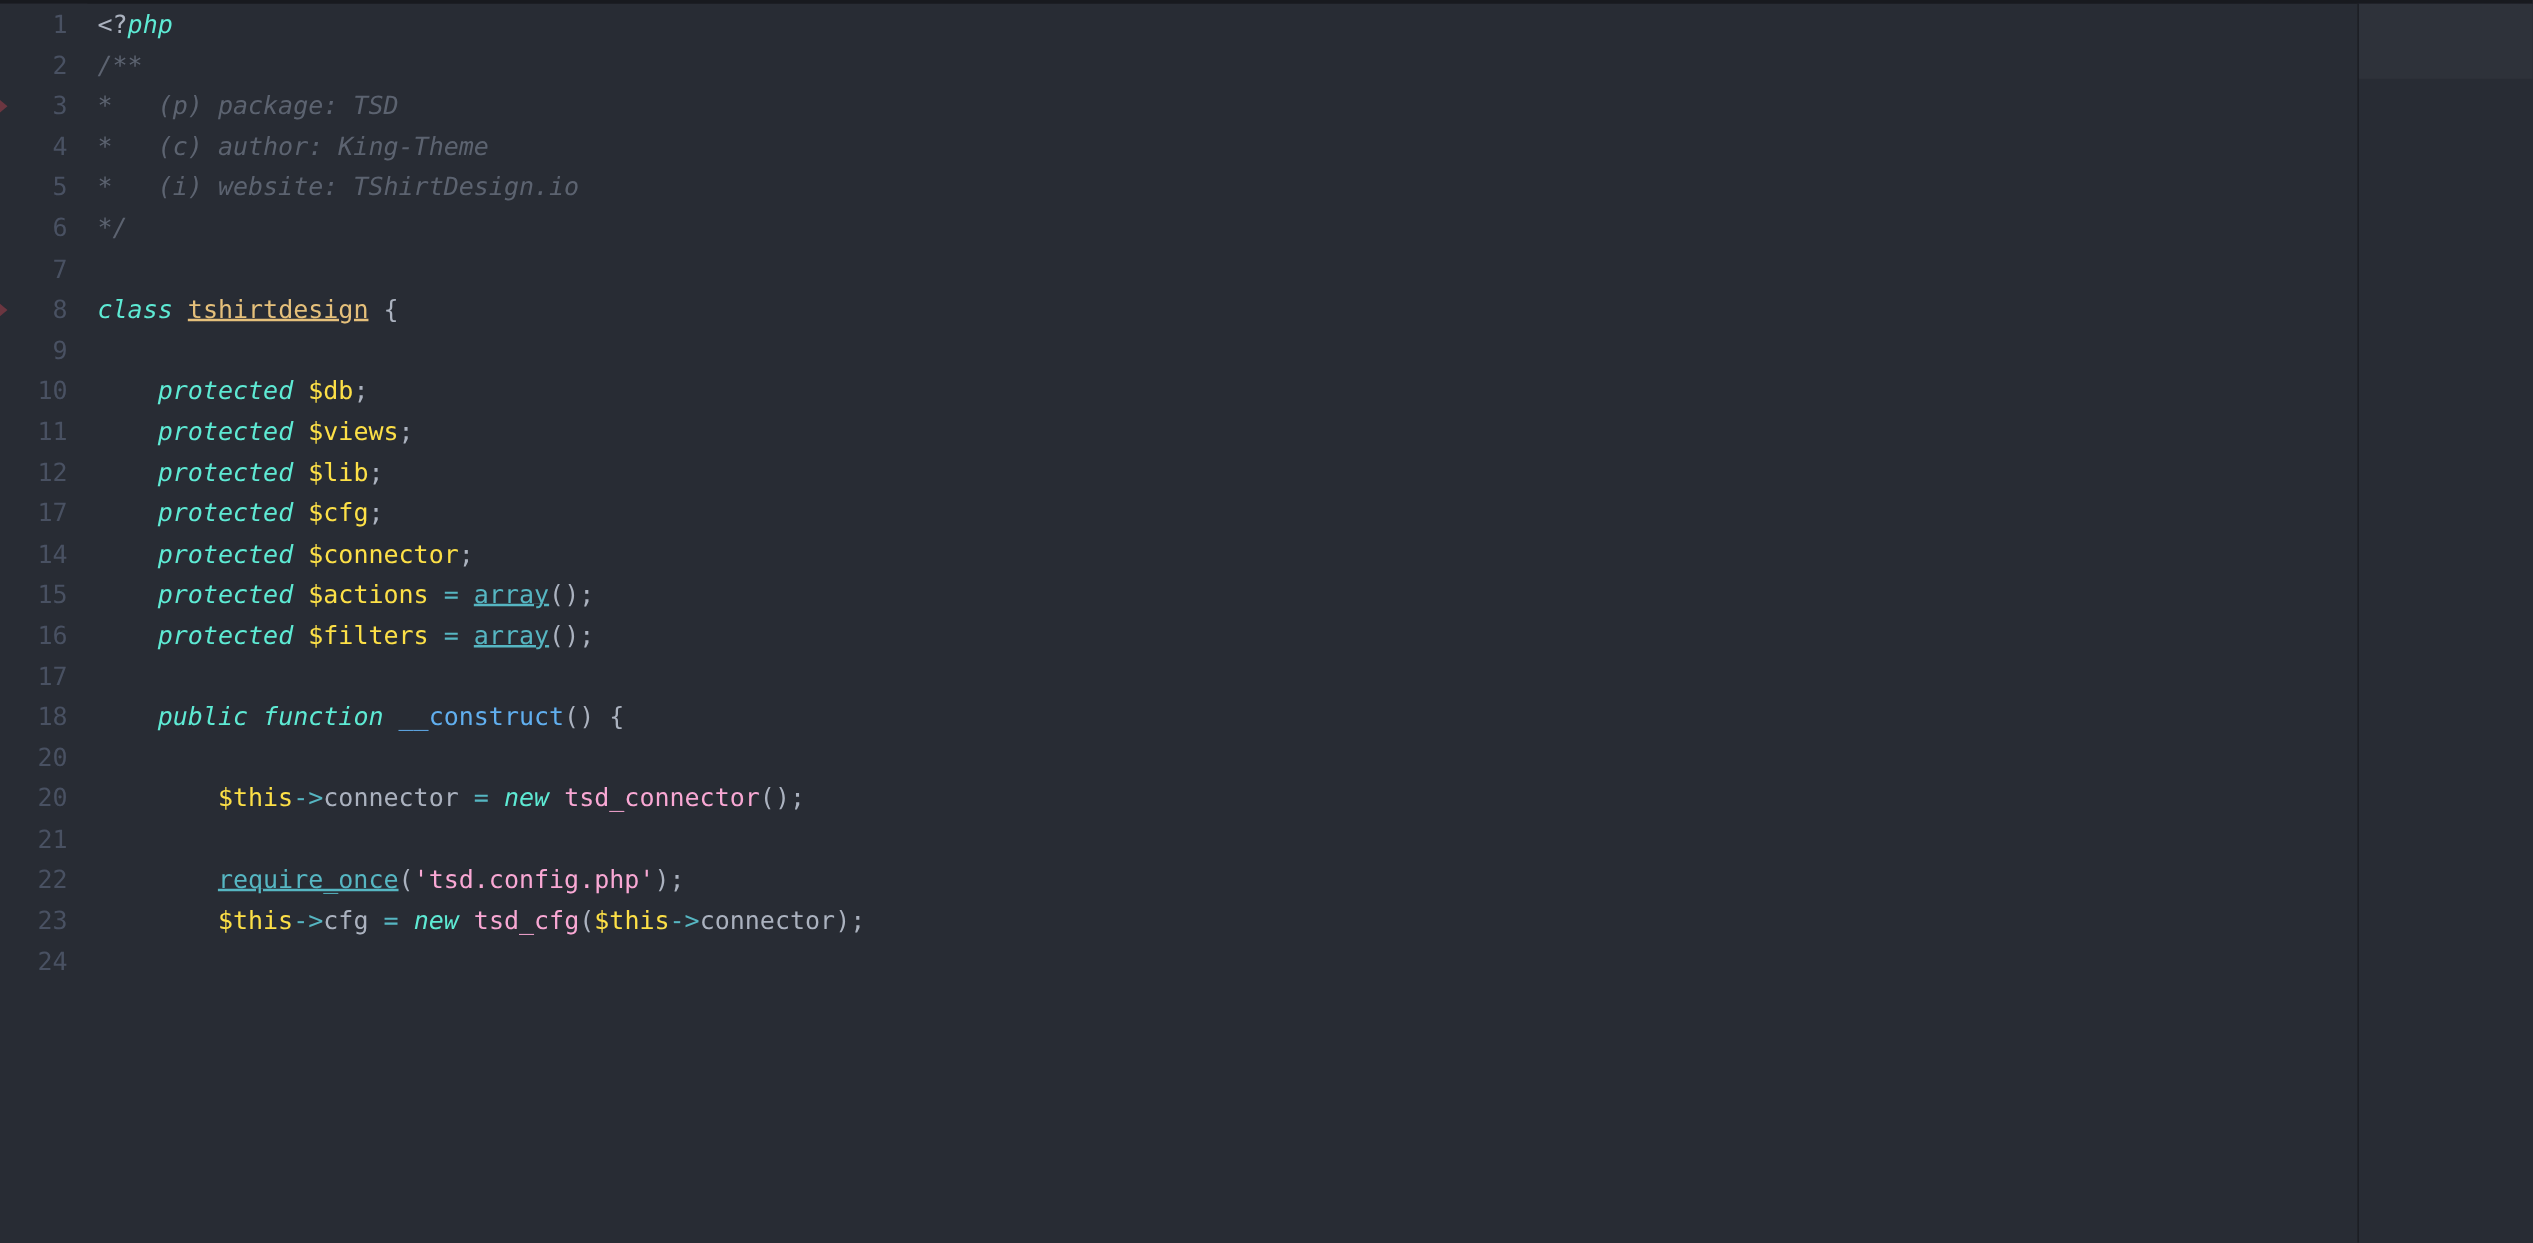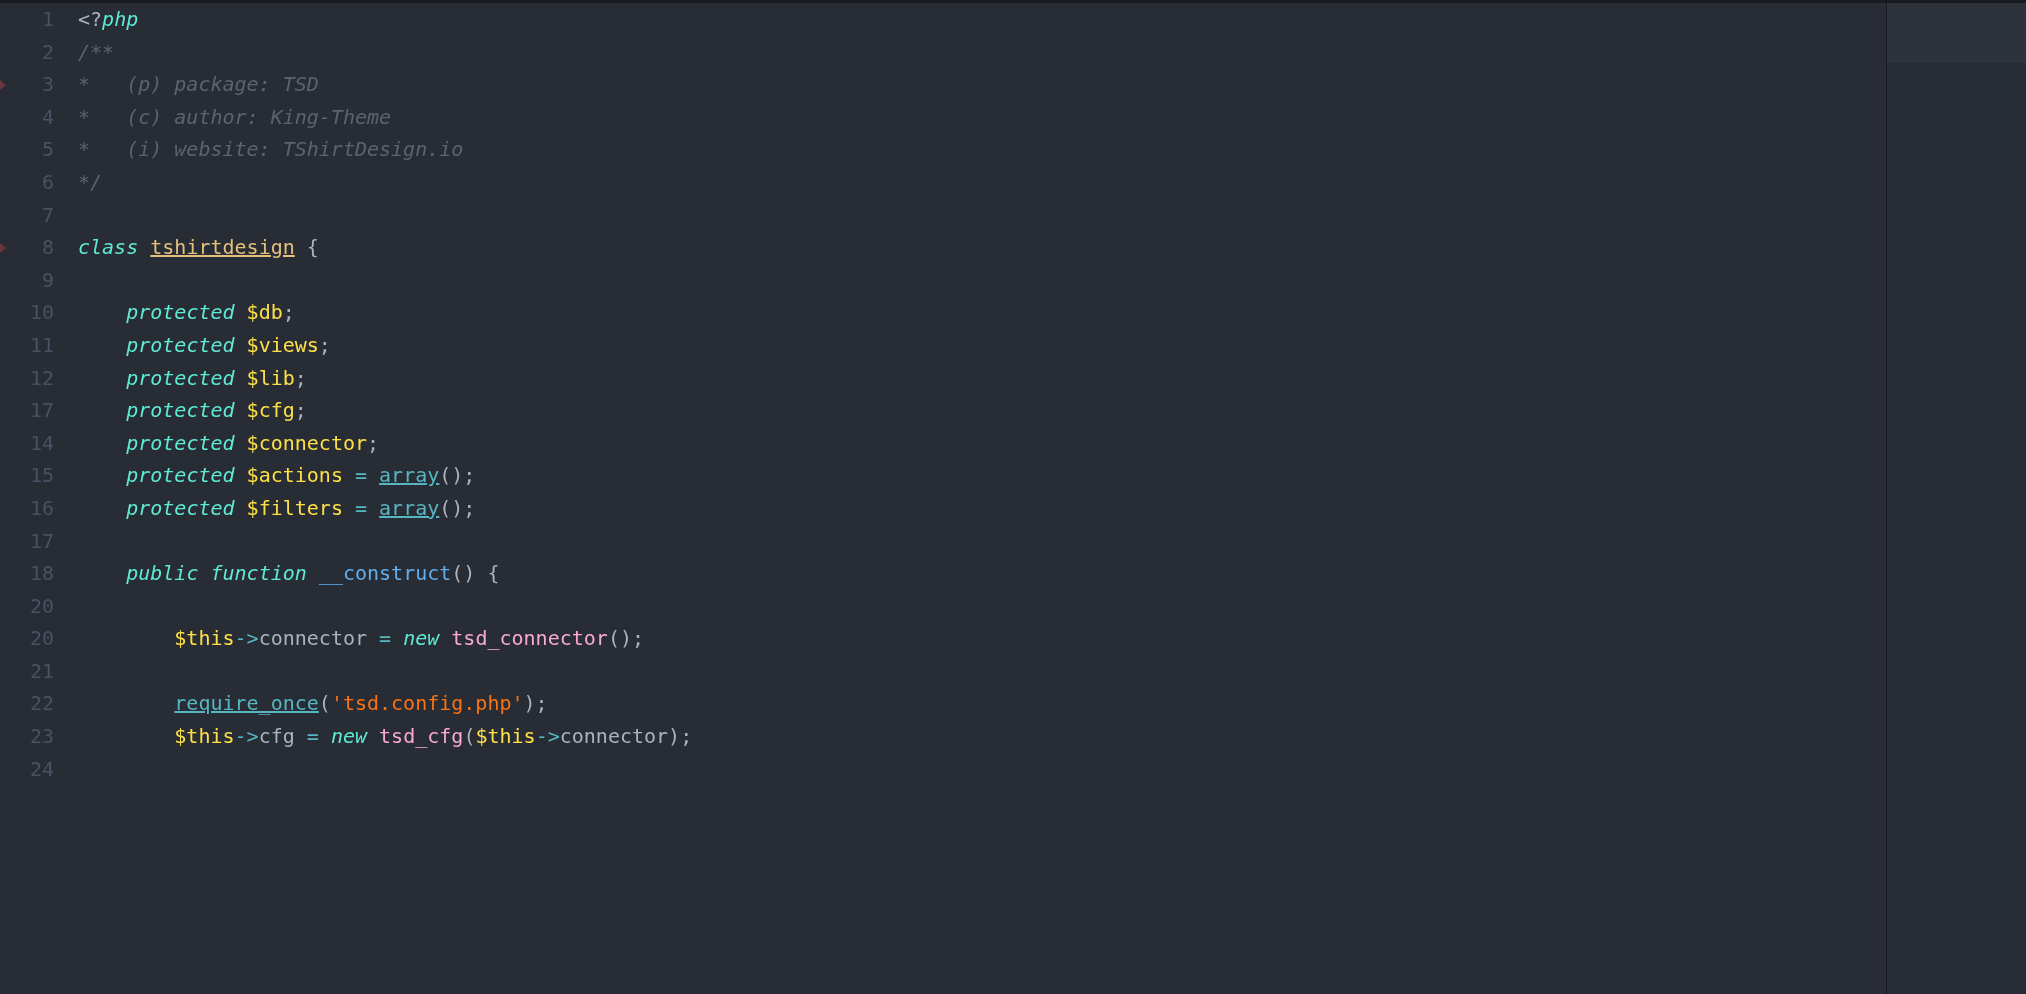--- a/index.html
+++ b/index.html
@@ -94,21 +94,21 @@
     background: rgba(255,255,255,0.03);
   }
 
   
   .tok-comment { color: #5c6370; font-style: italic; }
   .tok-keyword { color: #5eead4; font-style: italic; }
   .tok-class { color: #e5c07b; text-decoration: underline; }
   .tok-class-plain { color: #f9a8d4; }
   .tok-var { color: #fde047; }
   .tok-func { color: #61afef; }
-  .tok-string { color: #f97316; }
+  .tok-string { color: #f9a8d4; }
   .tok-punct { color: #abb2bf; }
   .tok-op { color: #56b6c2; }
   .tok-prop { color: #abb2bf; }
   .tok-builtin { color: #56b6c2; text-decoration: underline; }
   .tok-plain { color: #abb2bf; }
   .tok-php-tag { color: #abb2bf; }
 </style>
 </head>
 <body>
 

